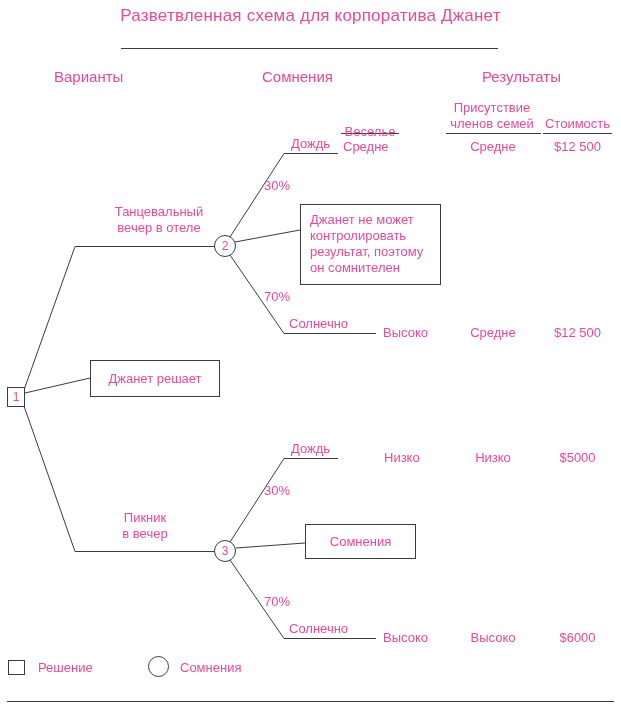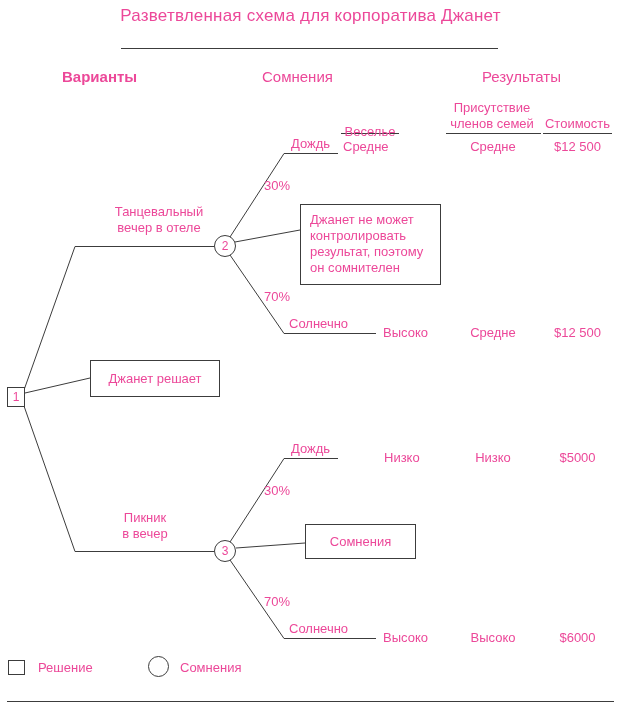--- a/index.html
+++ b/index.html
@@ -47,21 +47,21 @@
     <line x1="284" y1="458.5" x2="338" y2="458.5"></line>
     <line x1="236" y1="548" x2="305" y2="543"></line>
     <line x1="230" y1="560" x2="284" y2="638.5"></line>
     <line x1="284" y1="638.5" x2="376" y2="638.5"></line>
 
     <line x1="7" y1="701.5" x2="614" y2="701.5"></line>
   </svg>
 
   <div class="title">Разветвленная схема для корпоратива Джанет</div>
 
-  <div class="t hdr" style="left:62px;top:69px;font-weight:bold;">Варианты</div>
+  <div class="t hdr" style="left:54px;top:69px;">Варианты</div>
   <div class="t hdr" style="left:262px;top:69px;">Сомнения</div>
   <div class="t hdr" style="left:482px;top:69px;">Результаты</div>
 
   <div class="t ctr" style="left:341px;top:116px;width:58px;margin-top:8px;">Веселье</div>
   <div class="t ctr" style="left:438px;top:100px;width:108px;">Присутствие</div>
   <div class="t ctr" style="left:438px;top:116px;width:108px;">членов семей</div>
   <div class="t ctr" style="left:542px;top:116px;width:71px;">Стоимость</div>
 
   <div class="node" style="left:7px;top:387px;width:18px;height:20px;">1</div>
   <div class="box" style="left:90px;top:360px;width:130px;height:37px;">Джанет решает</div>

